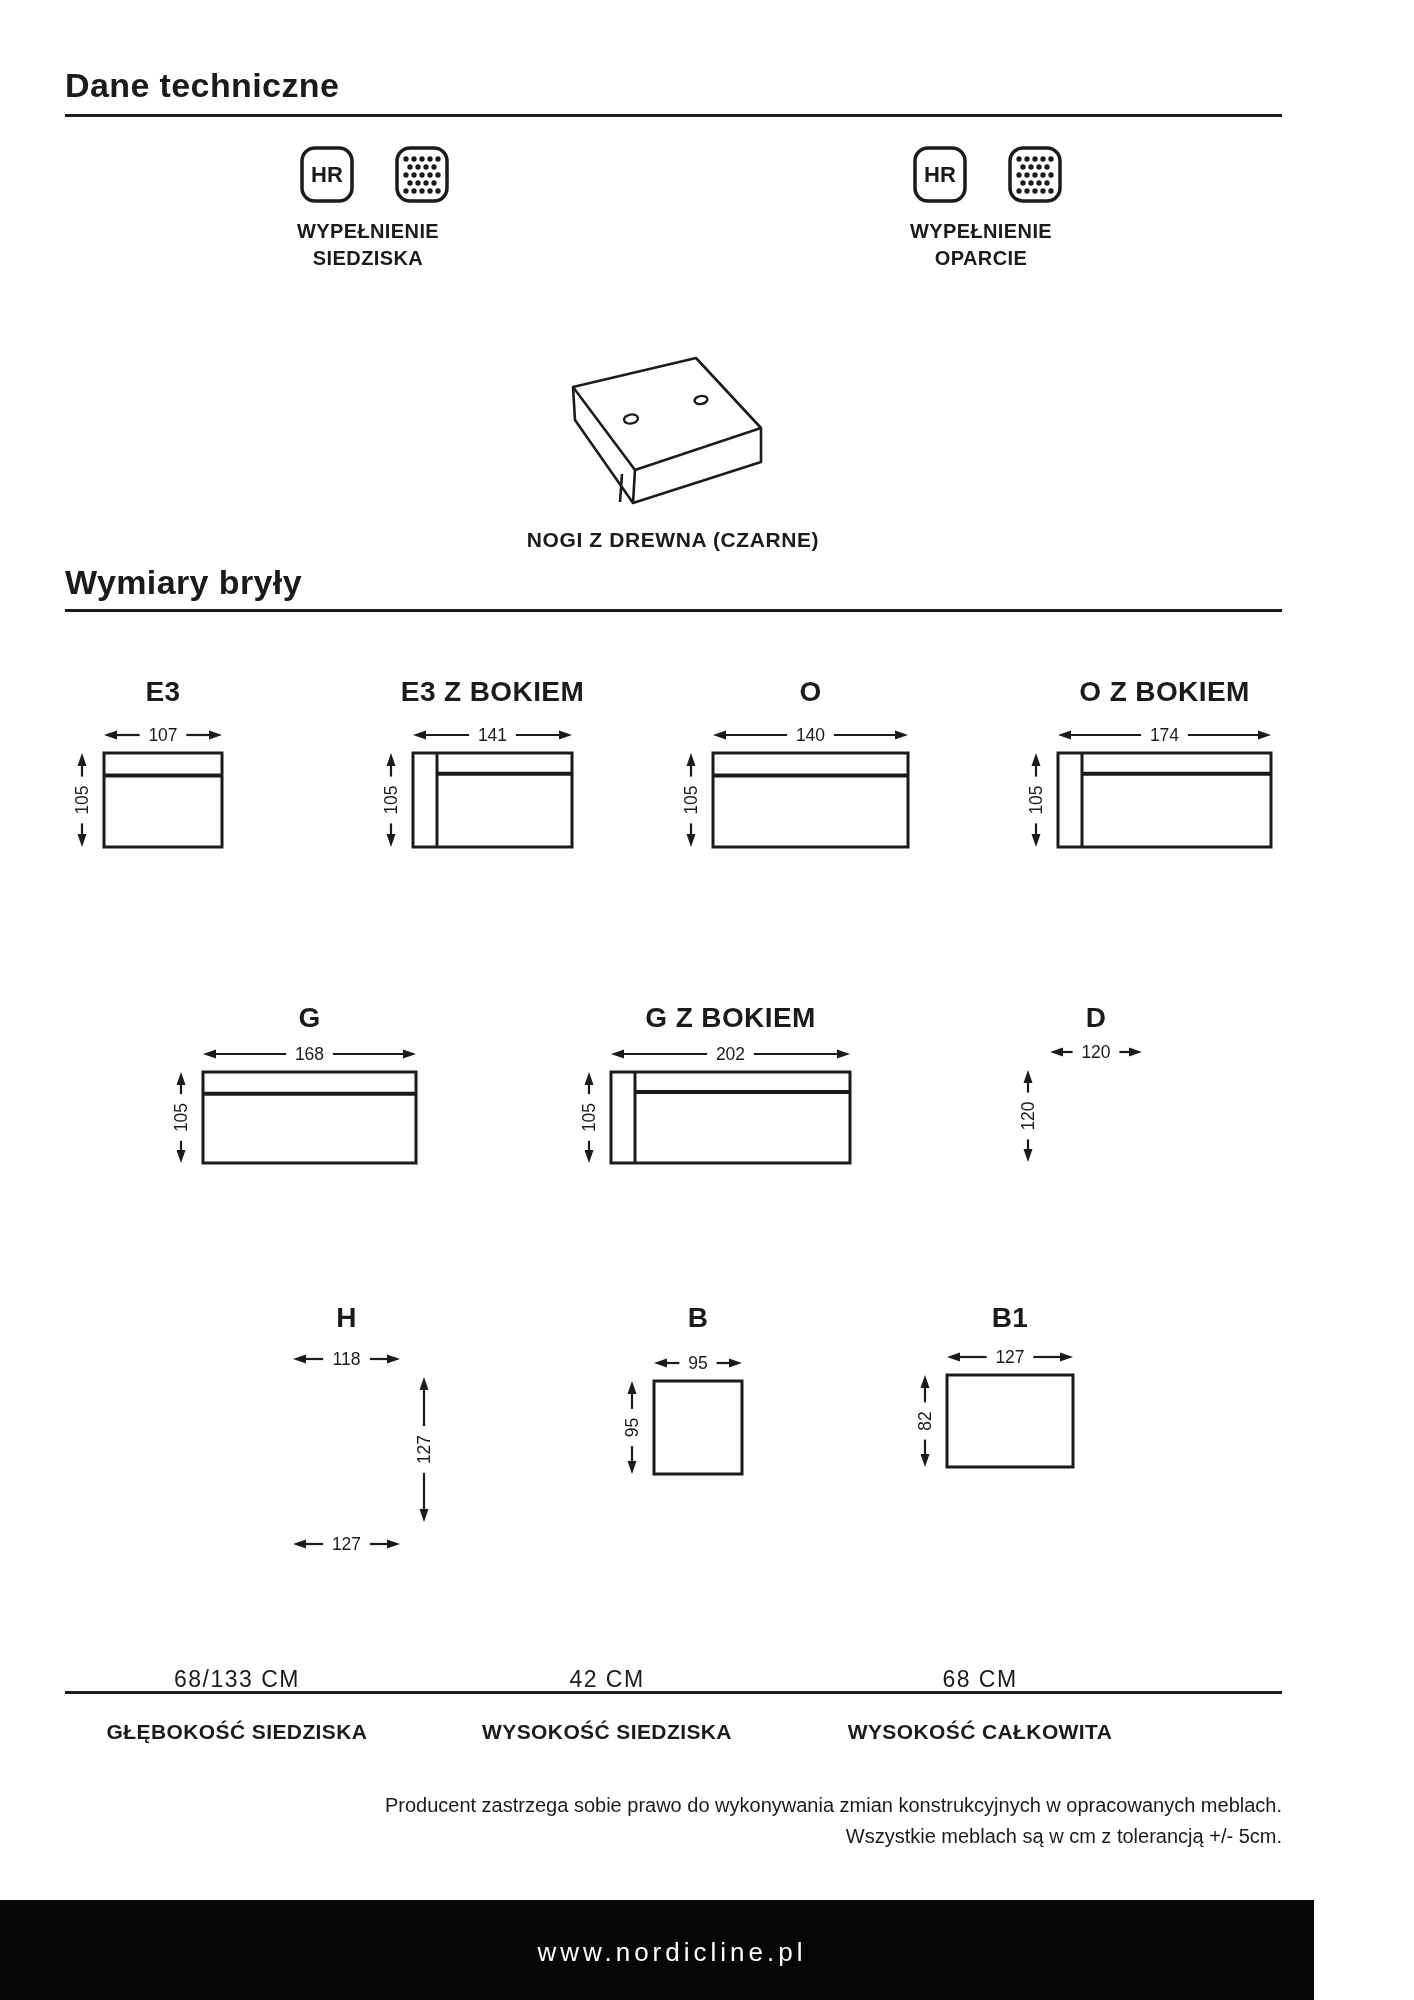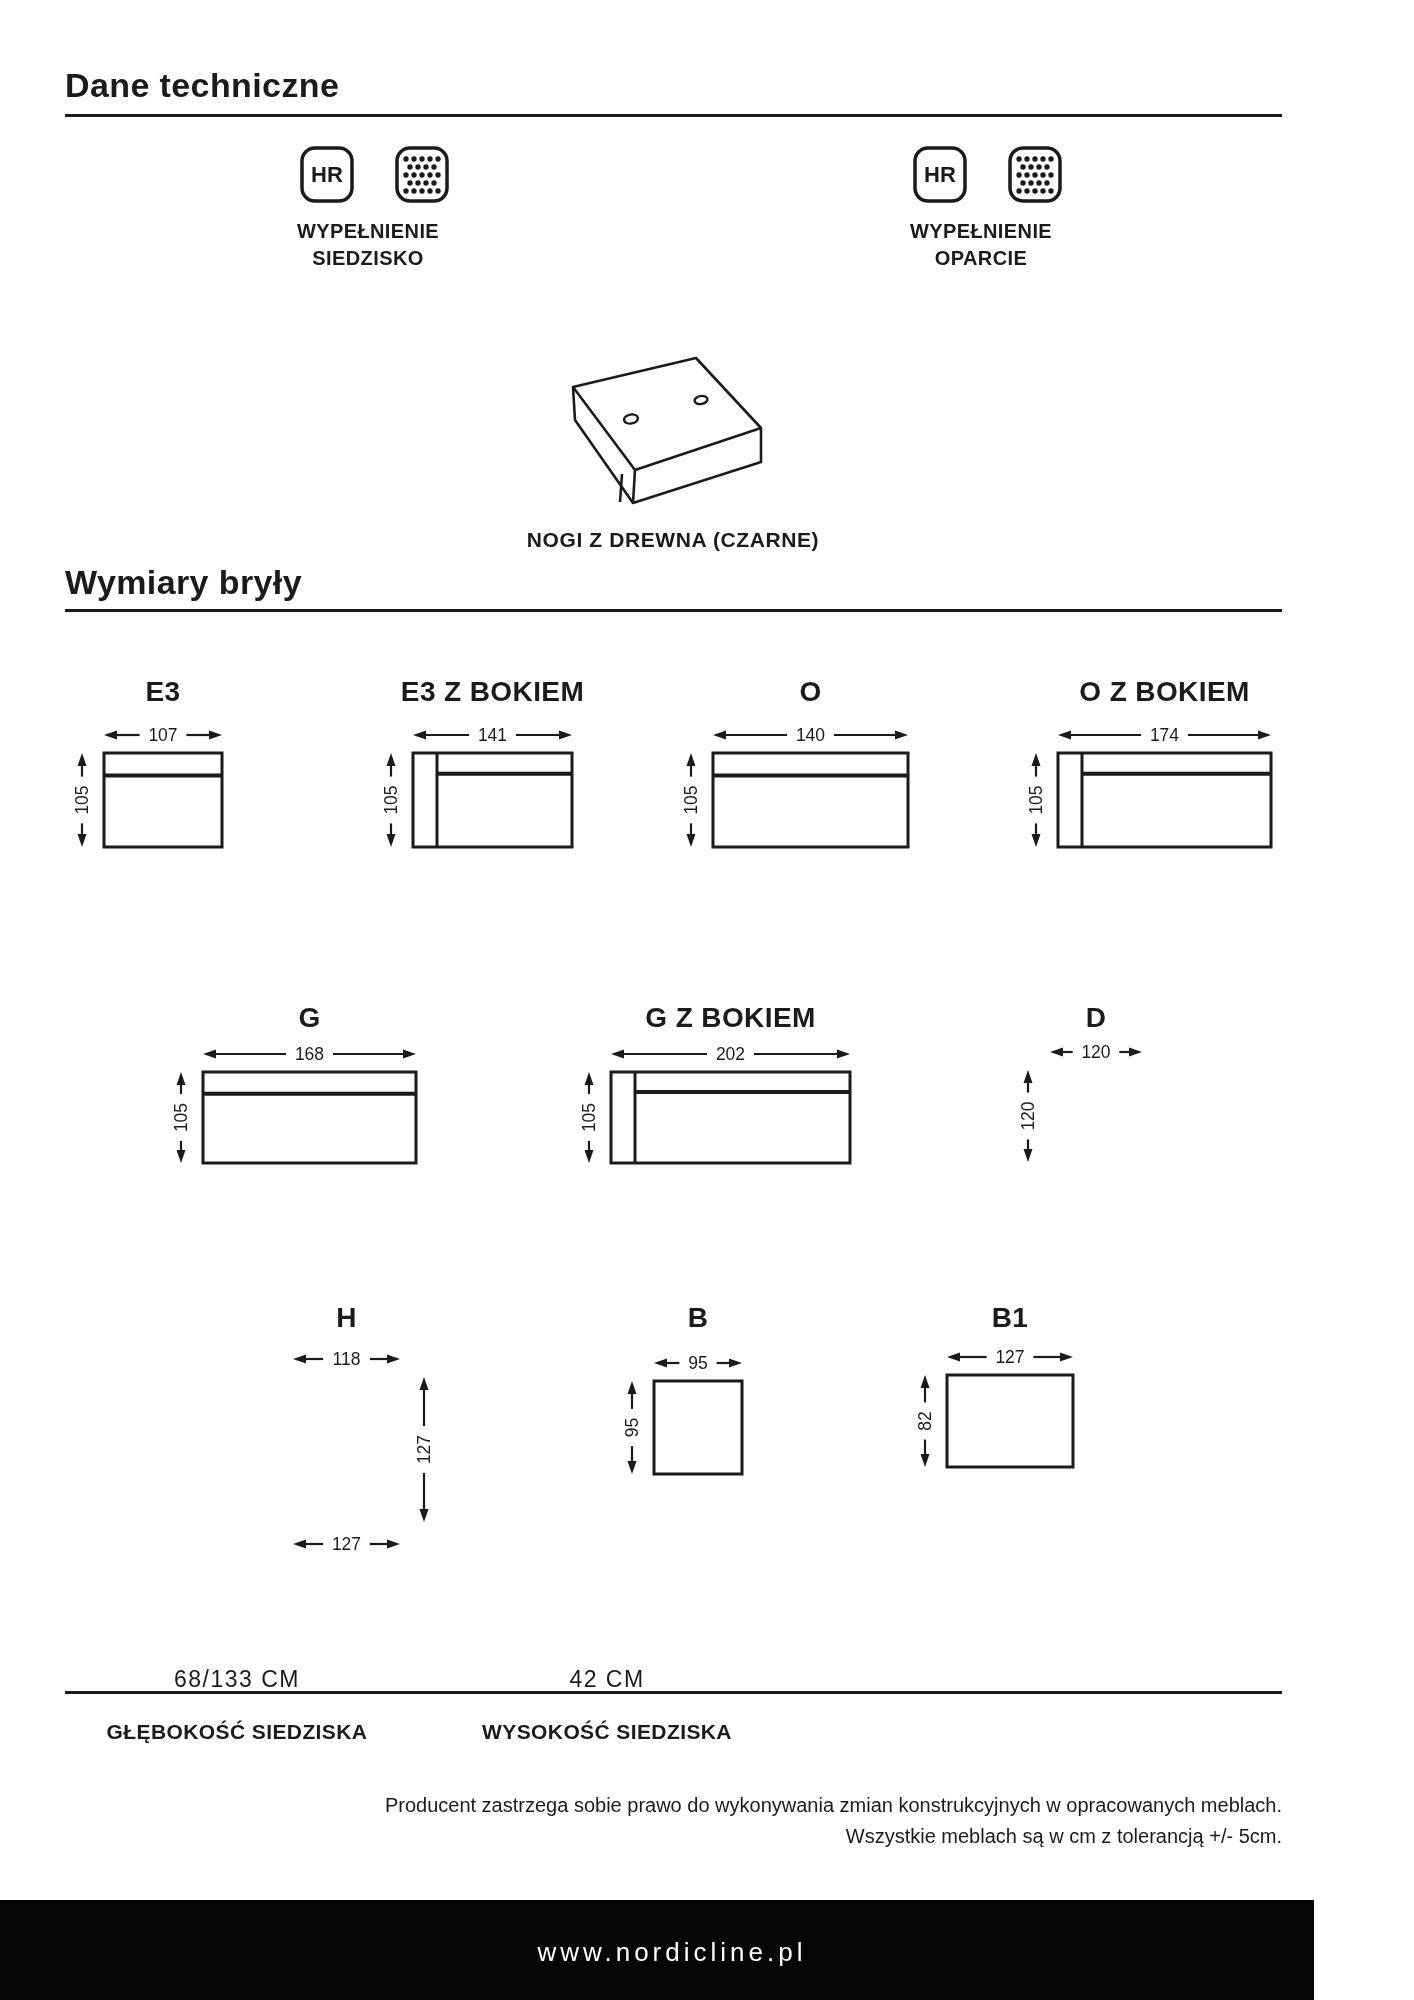--- a/index.html
+++ b/index.html
@@ -62,21 +62,21 @@
         <circle cx="39" cy="37" r="2.7" fill="#1b1b1b"></circle>
         <circle cx="11" cy="45" r="2.7" fill="#1b1b1b"></circle>
         <circle cx="19" cy="45" r="2.7" fill="#1b1b1b"></circle>
         <circle cx="27" cy="45" r="2.7" fill="#1b1b1b"></circle>
         <circle cx="35" cy="45" r="2.7" fill="#1b1b1b"></circle>
         <circle cx="43" cy="45" r="2.7" fill="#1b1b1b"></circle>
       </svg>
   </div>
   <div class="abs fill-label" style="left:368px;top:218px">
     <div>WYPEŁNIENIE</div>
-    <div>SIEDZISKO</div>
+    <div>SIEDZISKA</div>
   </div>
 
   <div class="abs icon-row" style="left:913px;top:146px">
     <svg width="54" height="57" viewBox="0 0 54 57">
       <rect class="ln" x="2" y="2" width="50" height="53" rx="13" stroke-width="3.5"></rect>
       <text class="badge-text" x="27" y="36" text-anchor="middle">HR</text>
     </svg>
     <svg width="54" height="57" viewBox="0 0 54 57" class="dots-icon">
       <rect class="ln" x="2" y="2" width="50" height="53" rx="13" stroke-width="3.5"></rect>
     <circle cx="11" cy="13" r="2.7" fill="#1b1b1b"></circle>
@@ -249,20 +249,24 @@
     </div>
 
   <div class="stat-col" style="left:47px;top:1652px">
     <div class="stat-value">68/133 CM</div>
     <div class="stat-label">GŁĘBOKOŚĆ SIEDZISKA</div>
   </div>
   <div class="stat-col" style="left:417px;top:1652px">
     <div class="stat-value">42 CM</div>
     <div class="stat-label">WYSOKOŚĆ SIEDZISKA</div>
   </div>
+  <div class="stat-col" style="left:790px;top:1652px">
+    <div class="stat-value">68 CM</div>
+    <div class="stat-label">WYSOKOŚĆ CAŁKOWITA</div>
+  </div>
   <div class="abs rule2" style="left:65px;top:1691px;width:1217px"></div>
 
   <div class="abs disclaimer" style="top:1790px">
     <div>Producent zastrzega sobie prawo do wykonywania zmian konstrukcyjnych w opracowanych meblach.</div>
     <div>Wszystkie meblach są w cm z tolerancją +/- 5cm.</div>
   </div>
 
   <div class="abs footer"></div>
   <div class="footer-text">www.nordicline.pl</div>
 

